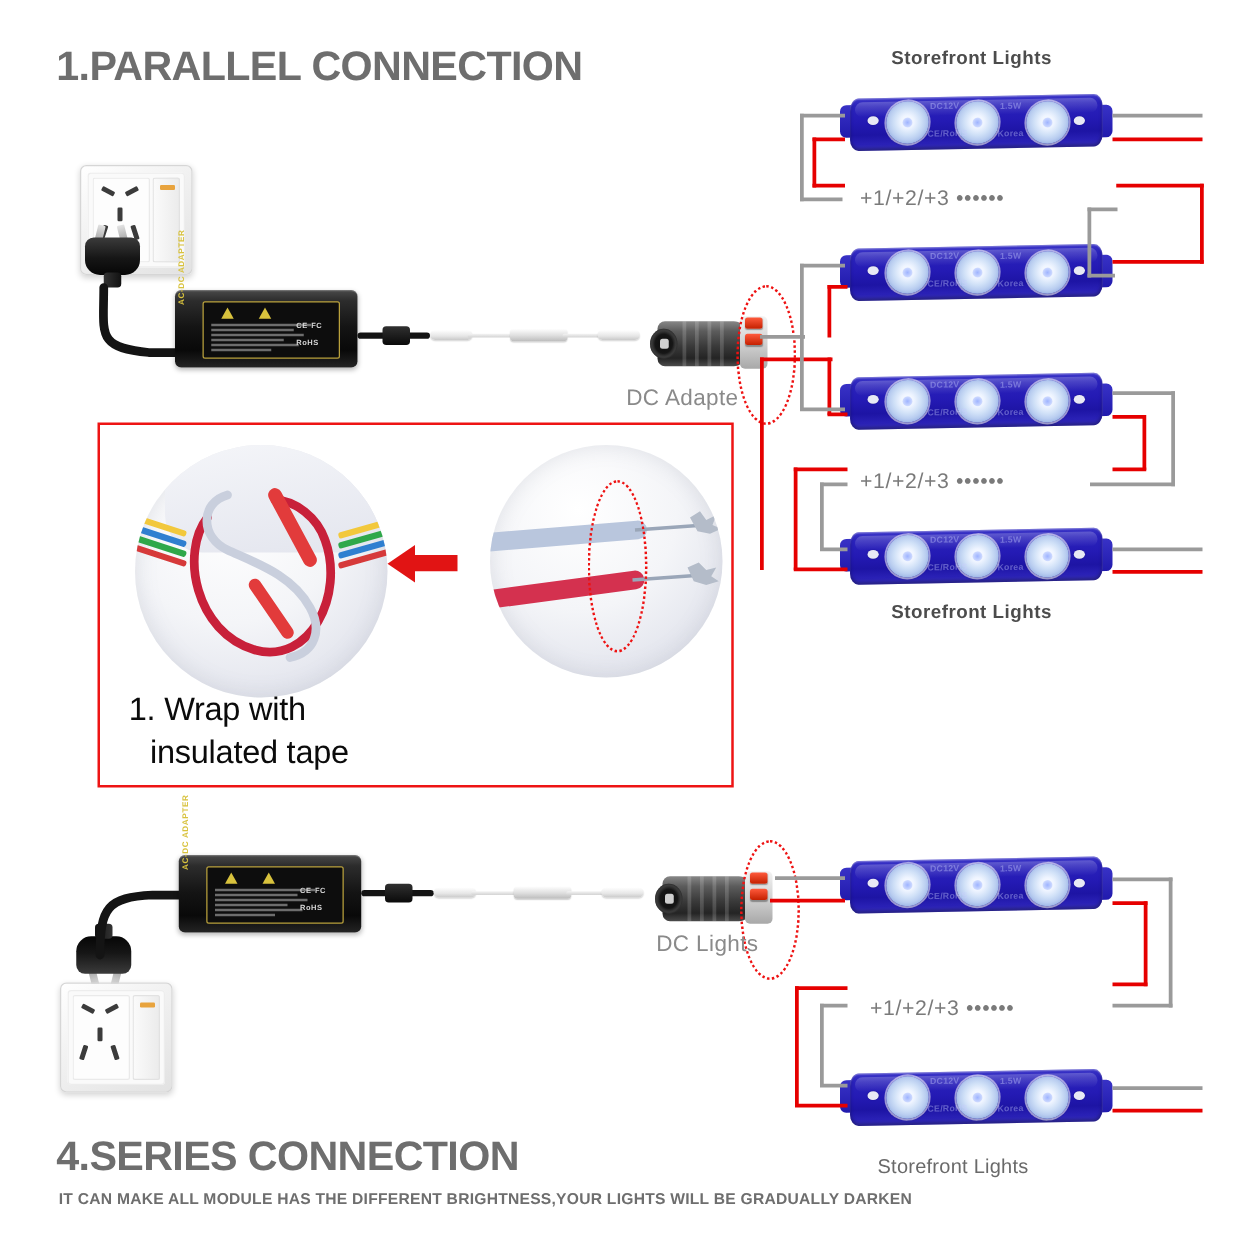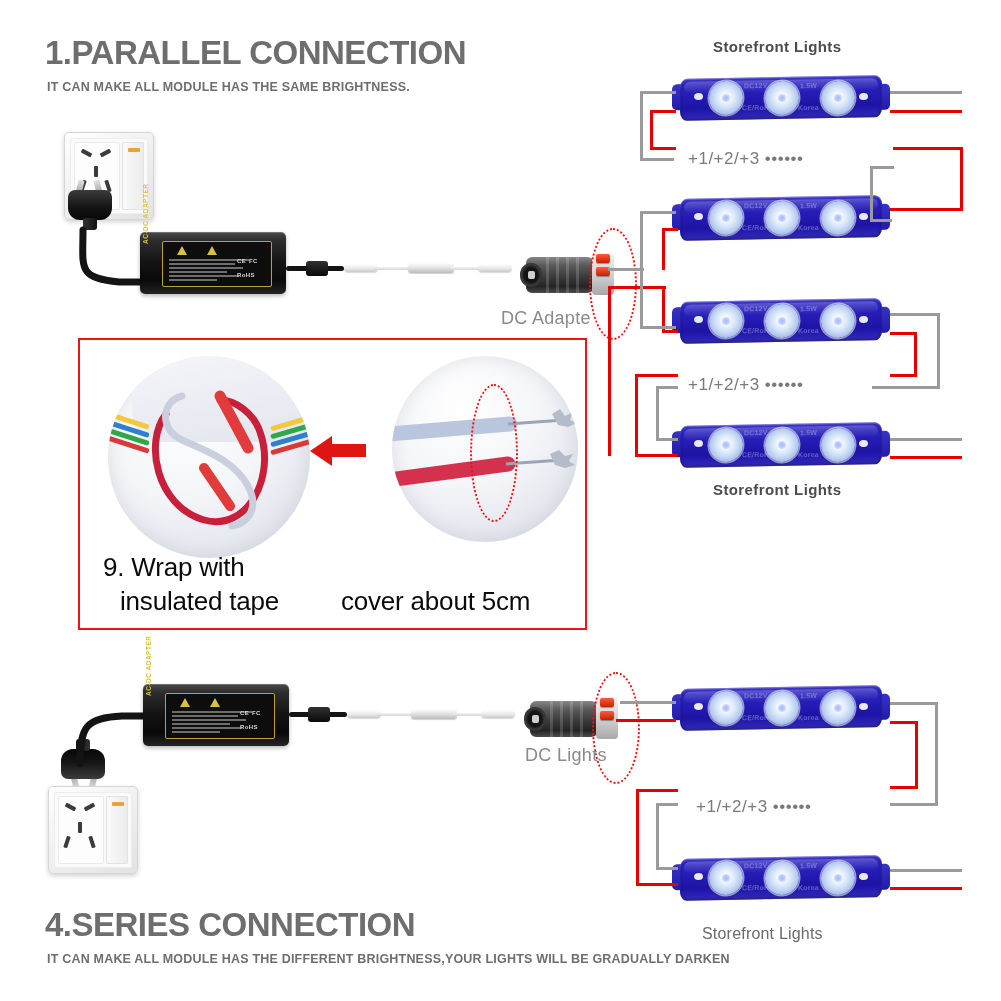--- a/index.html
+++ b/index.html
@@ -135,21 +135,20 @@
      border-top:15px solid transparent;border-bottom:15px solid transparent;
      border-right:22px solid #e11414;}
   .rgbrib{position:absolute;height:5px;border-radius:2px;}
 </style>
 </head>
 <body>
 
 <div class="stage">
 
   <div class="h-title" style="left:45px;top:34px;">1.PARALLEL CONNECTION</div>
-  <div class="h-sub" style="left:47px;top:80px;">IT CAN MAKE ALL MODULE HAS THE SAME BRIGHTNESS.</div>
 
   <div class="socket" style="left:64px;top:132px;">
     <div class="plate"></div>
     <div class="ports">
       <div class="sl" style="left:7px;top:9px;width:11px;height:4px;transform:rotate(28deg);"></div>
       <div class="sl" style="left:26px;top:9px;width:11px;height:4px;transform:rotate(-28deg);"></div>
       <div class="sl" style="left:20px;top:24px;width:4px;height:11px;"></div>
       <div class="sl" style="left:7px;top:38px;width:4px;height:12px;transform:rotate(18deg);"></div>
       <div class="sl" style="left:32px;top:38px;width:4px;height:12px;transform:rotate(-18deg);"></div>
     </div>
@@ -358,23 +357,22 @@
         <path d="M-4,78 L118,68" stroke="#b9c6dd" stroke-width="15" stroke-linecap="round"></path>
         <path d="M116,68 L172,64" stroke="#9aa6b8" stroke-width="3"></path>
         <path d="M-4,124 L116,108" stroke="#d4314f" stroke-width="15" stroke-linecap="round"></path>
         <path d="M114,108 L170,104" stroke="#9aa6b8" stroke-width="3"></path>
         <path d="M160,58 l8,-5 l5,7 l8,-4 l-3,8 l7,3 l-9,4 l-10,-2 z" fill="#b4bcc9"></path>
         <path d="M158,98 l9,-4 l6,6 l8,-2 l-4,7 l6,4 l-10,3 l-10,-3 z" fill="#b4bcc9"></path>
       </svg>
       <div class="ellipse" style="left:78px;top:28px;width:44px;height:134px;"></div>
     </div>
 
-    <div class="cap" style="left:23px;top:212px;">9. Wrap with</div>
+    <div class="cap" style="left:23px;top:212px;">1. Wrap with</div>
     <div class="cap" style="left:40px;top:246px;">insulated tape</div>
-    <div class="cap" style="left:261px;top:246px;">cover about 5cm</div>
   </div>
 
   <div class="h-title" style="left:45px;top:906px;">4.SERIES CONNECTION</div>
   <div class="h-sub" style="left:47px;top:952px;">IT CAN MAKE ALL MODULE HAS THE DIFFERENT BRIGHTNESS,YOUR LIGHTS WILL BE GRADUALLY DARKEN</div>
 
   <div class="plug" style="left:56px;top:745px;transform:rotate(180deg);">
     <div class="prong" style="left:14px;transform:rotate(14deg);"></div>
     <div class="prong" style="left:32px;transform:rotate(-14deg);"></div>
     <div class="shell"></div>
     <div class="neck"></div>

